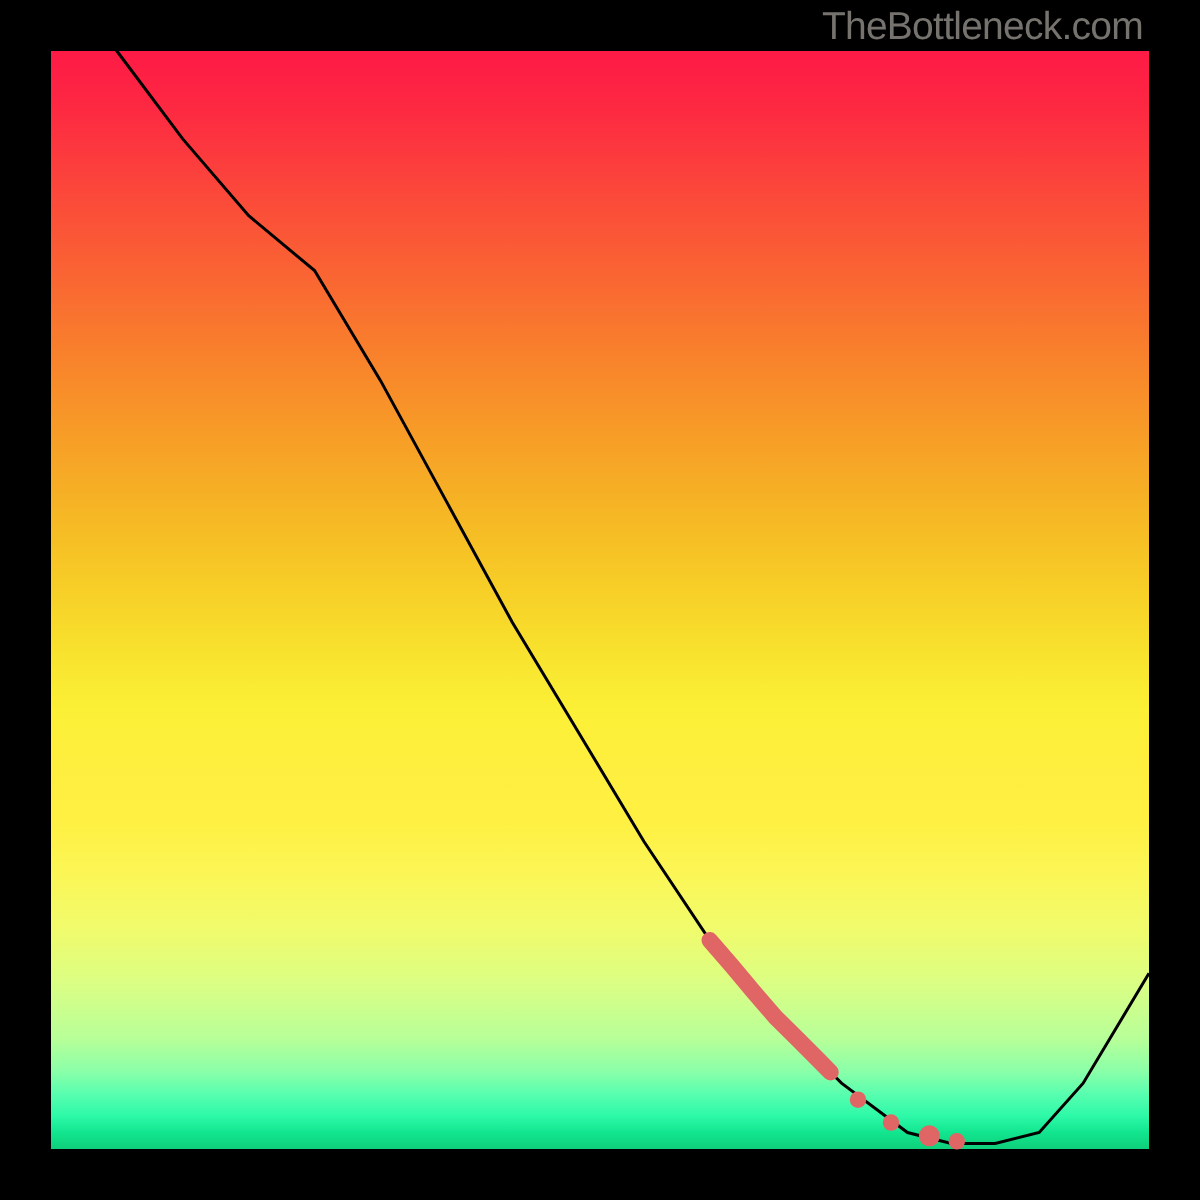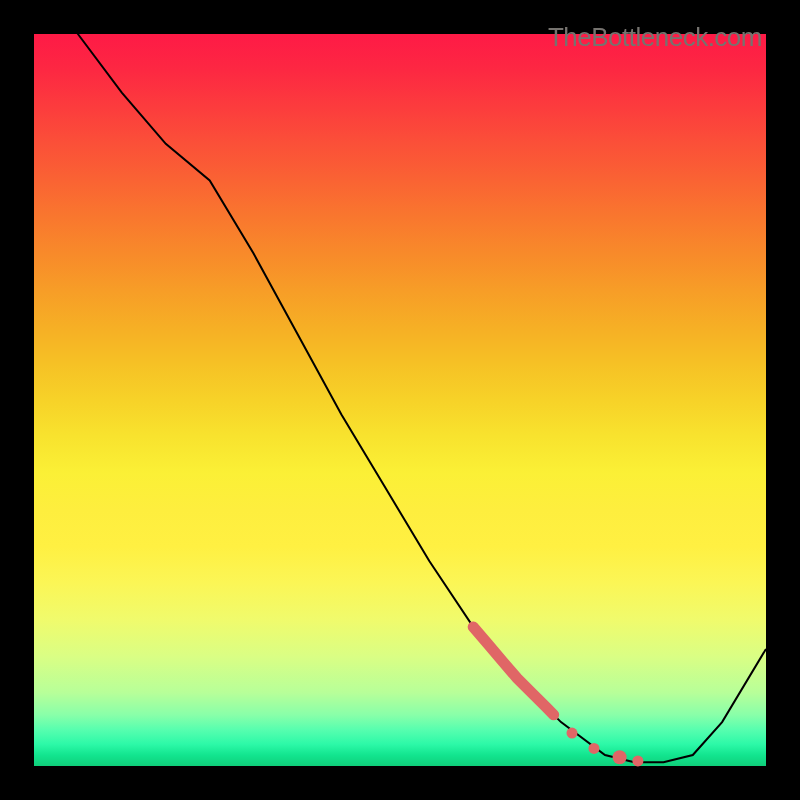--- a/index.html
+++ b/index.html
@@ -45,21 +45,21 @@
       #b7ff99 90%,
       #89ffa9 93%,
       #58feaf 95%,
       #2df9a8 97%,
       #12e58f 98.5%,
       #0fcf7a 100%
     );
   }
   .watermark {
     position: absolute;
-    top: 22px;
+    top: 2px;
     right: 38px;
     font-family: Arial, Helvetica, sans-serif;
     font-size: 26px;
     font-weight: 500;
     color: #76736f;
     letter-spacing: -0.5px;
   }
   svg.curve {
     position: absolute;
     left: 0;

